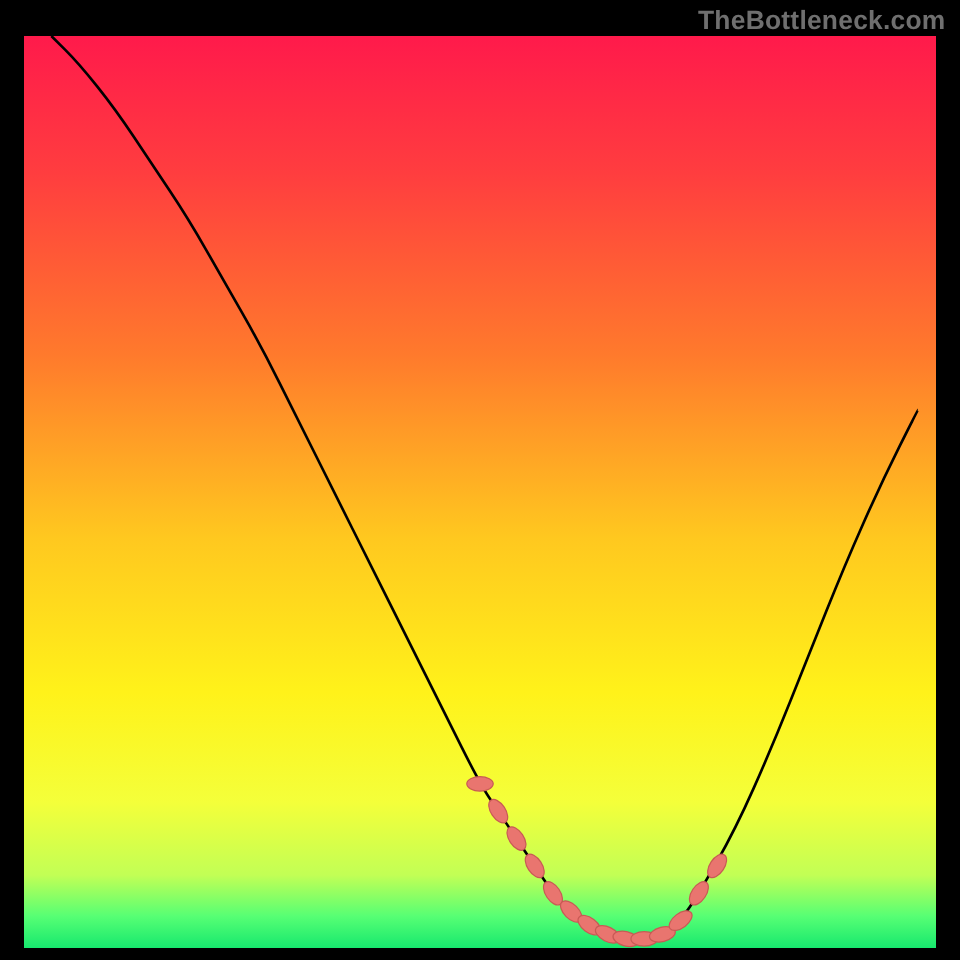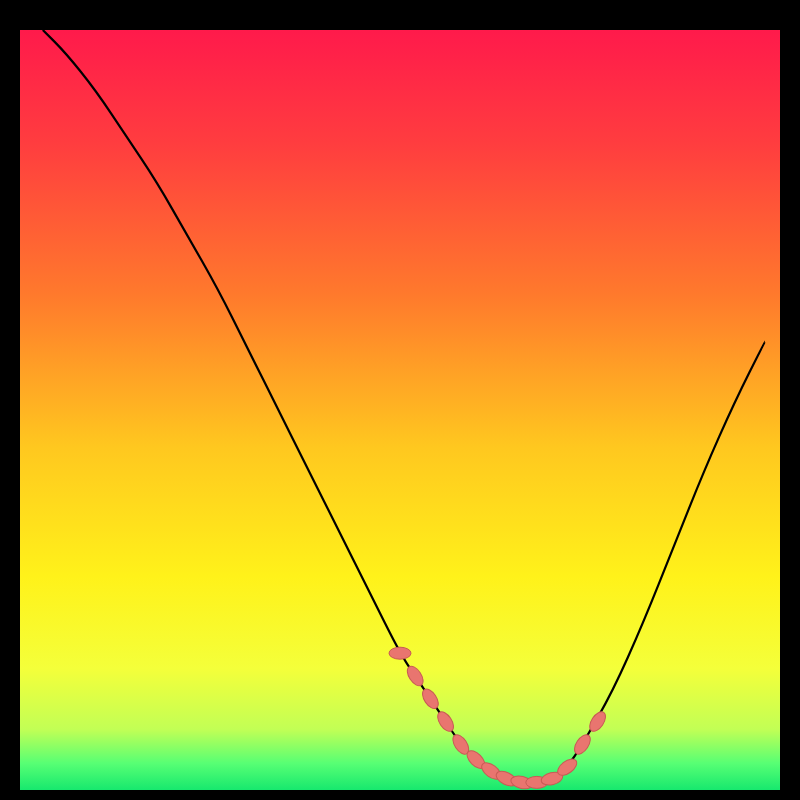--- a/index.html
+++ b/index.html
@@ -39,20 +39,21 @@
   .plot svg {
     width: 760px;
     height: 760px;
     display: block;
   }
 </style>
 </head>
 <body>
 
 <div class="frame">
+  <div class="watermark">TheBottleneck.com</div>
 
   <div class="plot">
     <svg viewBox="0 0 760 760">
       <defs>
         <linearGradient id="bg-grad" x1="0" y1="0" x2="0" y2="1">
             <stop offset="0%" stop-color="#ff1a4b"></stop>
             <stop offset="15%" stop-color="#ff3d3f"></stop>
             <stop offset="35%" stop-color="#ff7a2c"></stop>
             <stop offset="55.00000000000001%" stop-color="#ffc81f"></stop>
             <stop offset="72%" stop-color="#fff21a"></stop>

